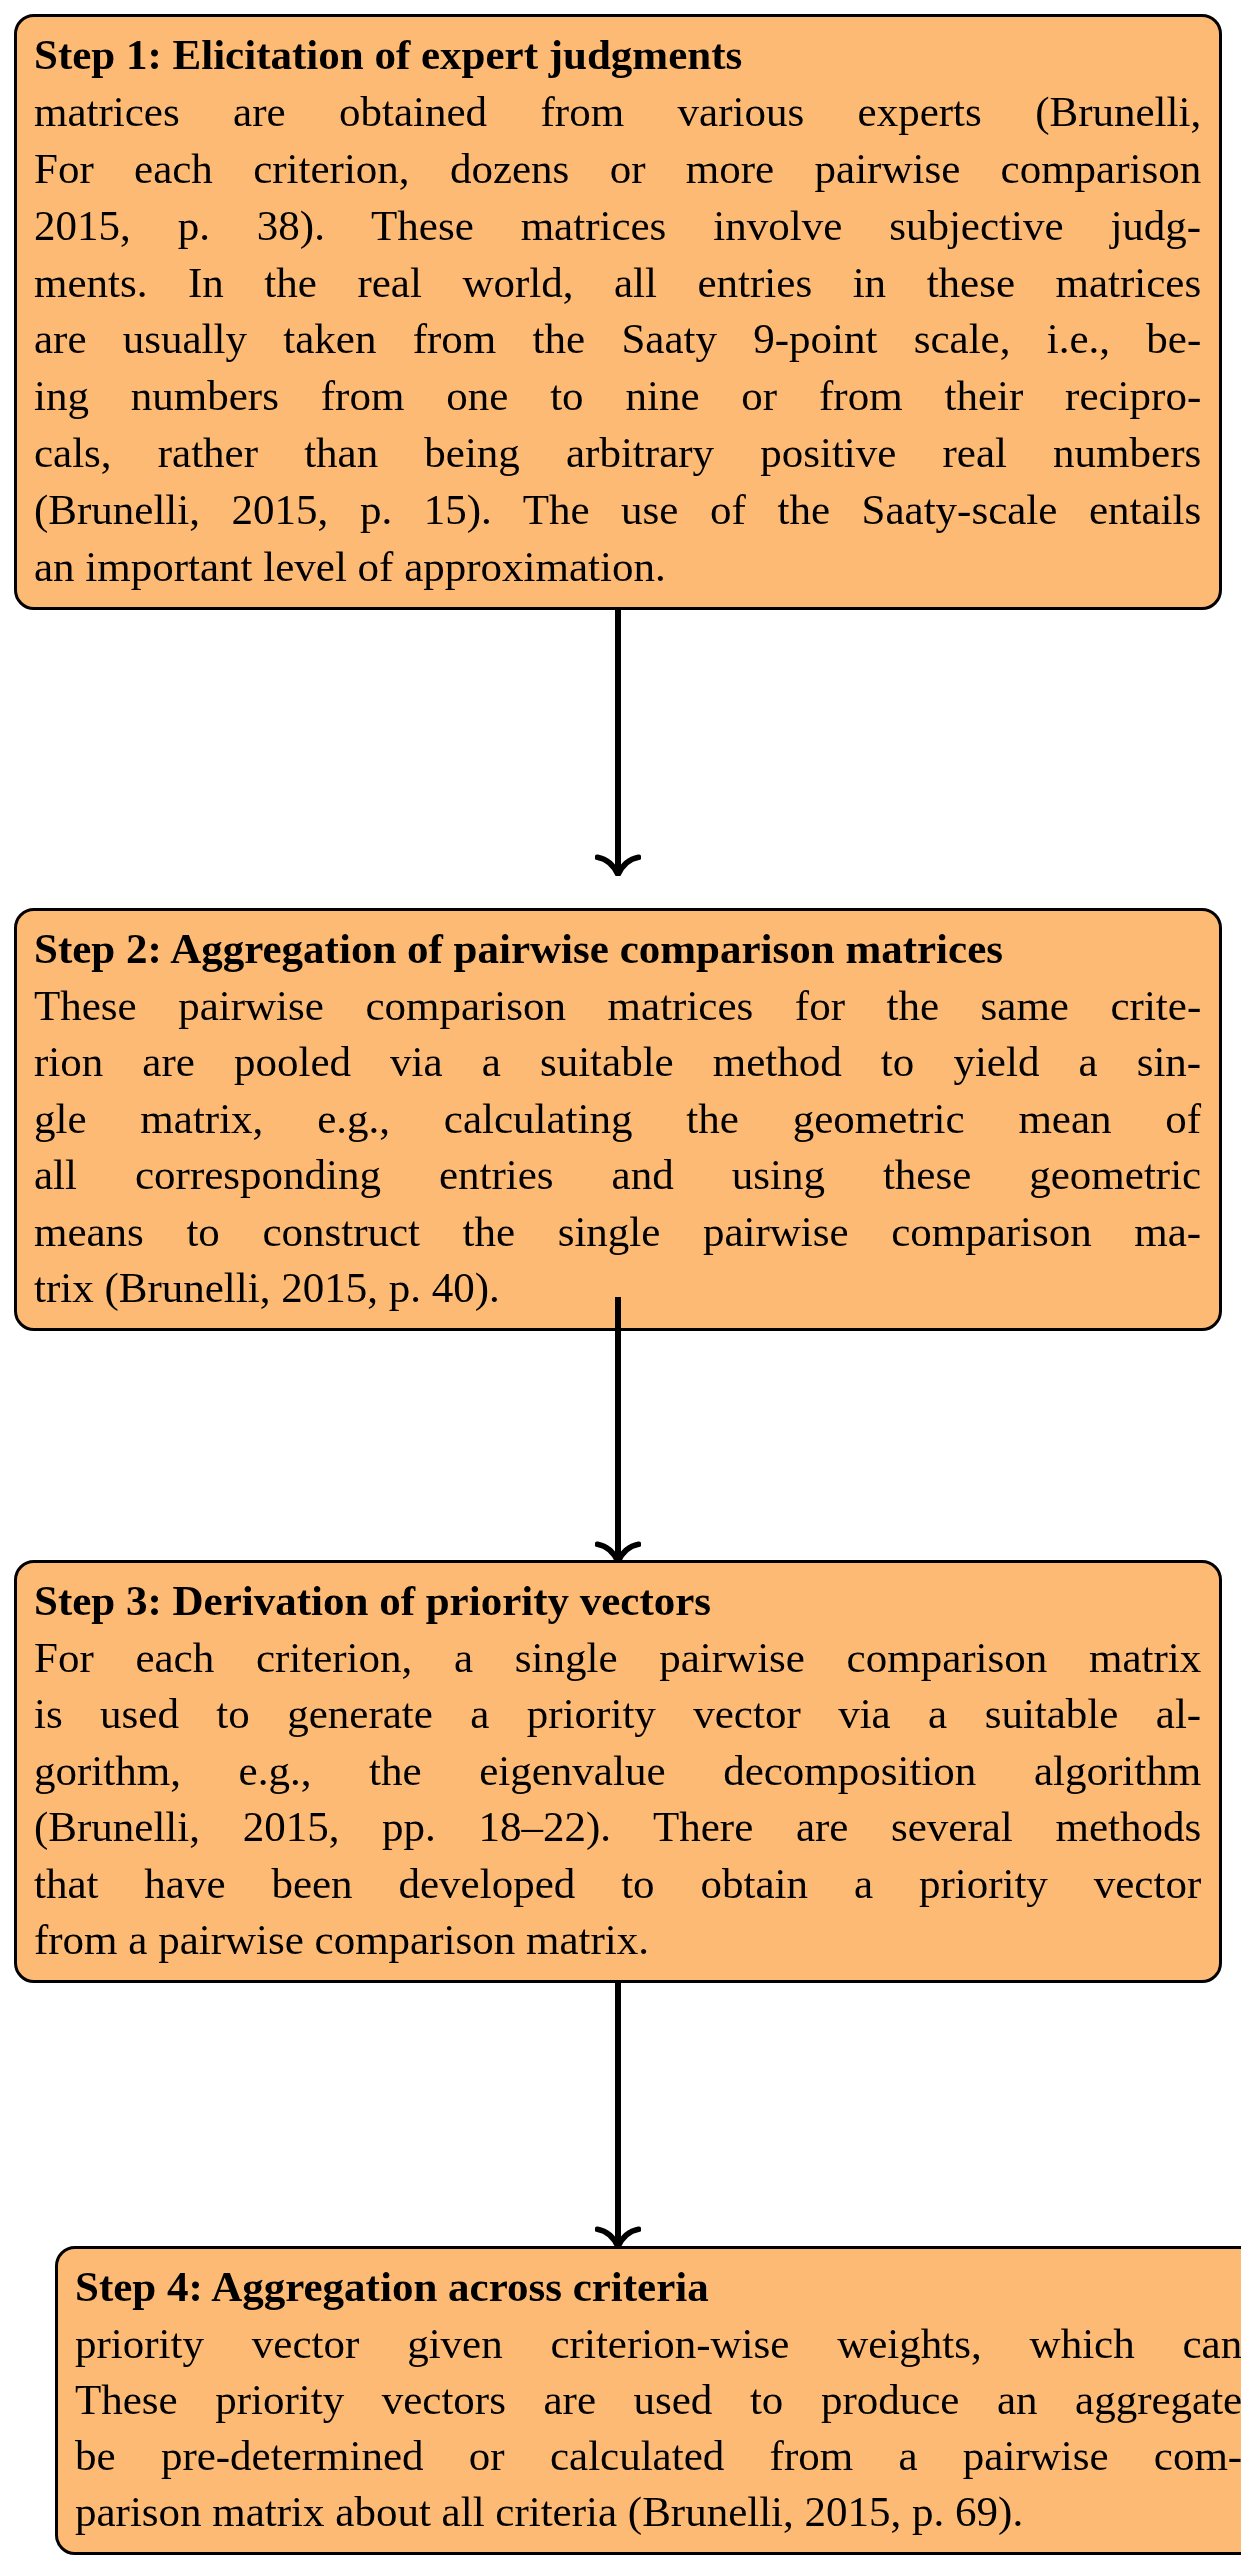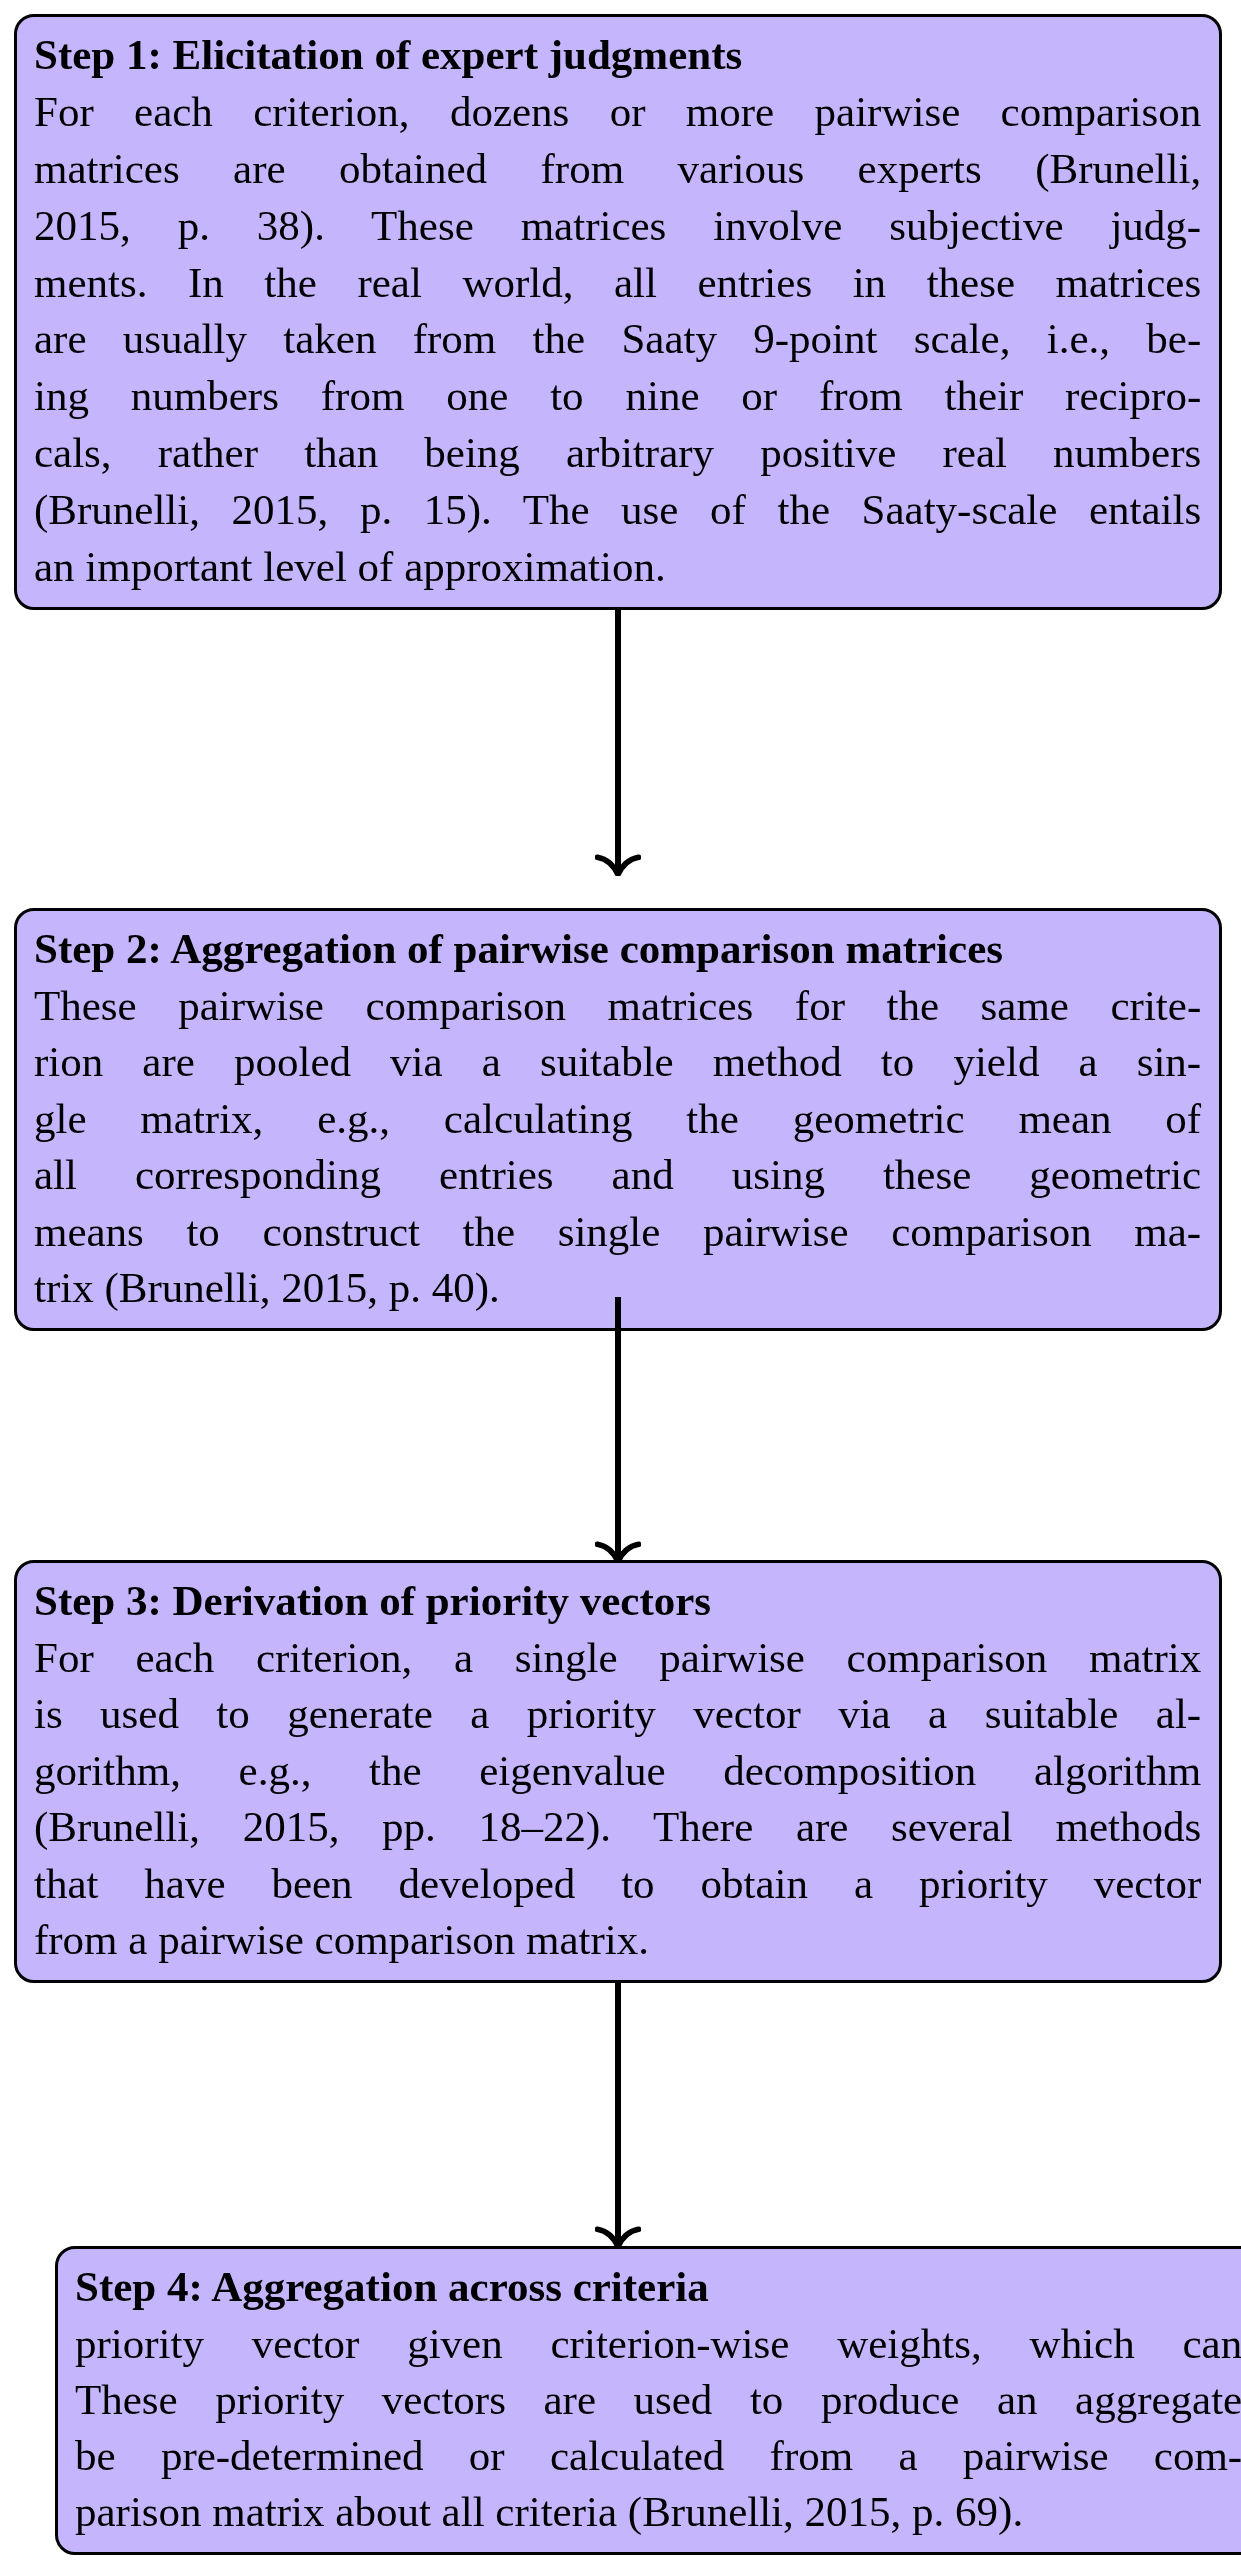--- a/index.html
+++ b/index.html
@@ -1,35 +1,35 @@
 <!DOCTYPE html>
 <html style="font-size:10px"><head>
 <meta charset="utf-8">
 <style>
   html, body { margin: 0; padding: 0; background: #ffffff; }
   body { width: 1242px; height: 2576px; position: relative; overflow: hidden;
          font-family: "Liberation Serif", "DejaVu Serif", serif; color: #000; }
   .box { position: absolute; left: 13.6px; width: 1208px; box-sizing: border-box;
-         border: 3.1px solid #000; border-radius: 20px; background: #c4b5fd;
+         border: 3.1px solid #000; border-radius: 20px; background: #fdba74;
          padding: 12.4px 17.4px 13.6px 17.4px; display: flex; flex-direction: column; justify-content: space-between; }
   .line { font-size: 43px; line-height: 52px; white-space: nowrap;
           text-align: justify; text-align-last: justify; }
   .line.last { text-align-last: left; }
   .title { font-weight: bold; text-align-last: left; }
   .arrow { position: absolute; left: 615px; width: 6.2px; }
   .arrow .shaft { position: absolute; left: 0; top: 0; bottom: 0; width: 6.2px; background: #000; }
   .arrow svg { position: absolute; left: -20px; bottom: -1.2px; }
 </style>
 </head>
 <body>
 
 <div class="box" style="top:13.6px; height:596px;">
   <div class="line title">Step 1:  Elicitation of expert judgments</div>
+  <div class="line">matrices are obtained from various experts (Brunelli,</div>
   <div class="line">For each criterion, dozens or more pairwise comparison</div>
-  <div class="line">matrices are obtained from various experts (Brunelli,</div>
   <div class="line">2015, p. 38).  These matrices involve subjective judg-</div>
   <div class="line">ments.  In the real world, all entries in these matrices</div>
   <div class="line">are usually taken from the Saaty 9-point scale, i.e., be-</div>
   <div class="line">ing numbers from one to nine or from their recipro-</div>
   <div class="line">cals, rather than being arbitrary positive real numbers</div>
   <div class="line">(Brunelli, 2015, p. 15).  The use of the Saaty-scale entails</div>
   <div class="line last">an important level of approximation.</div>
 </div>
 
 <div class="arrow" style="top:610px; height:265px;">

